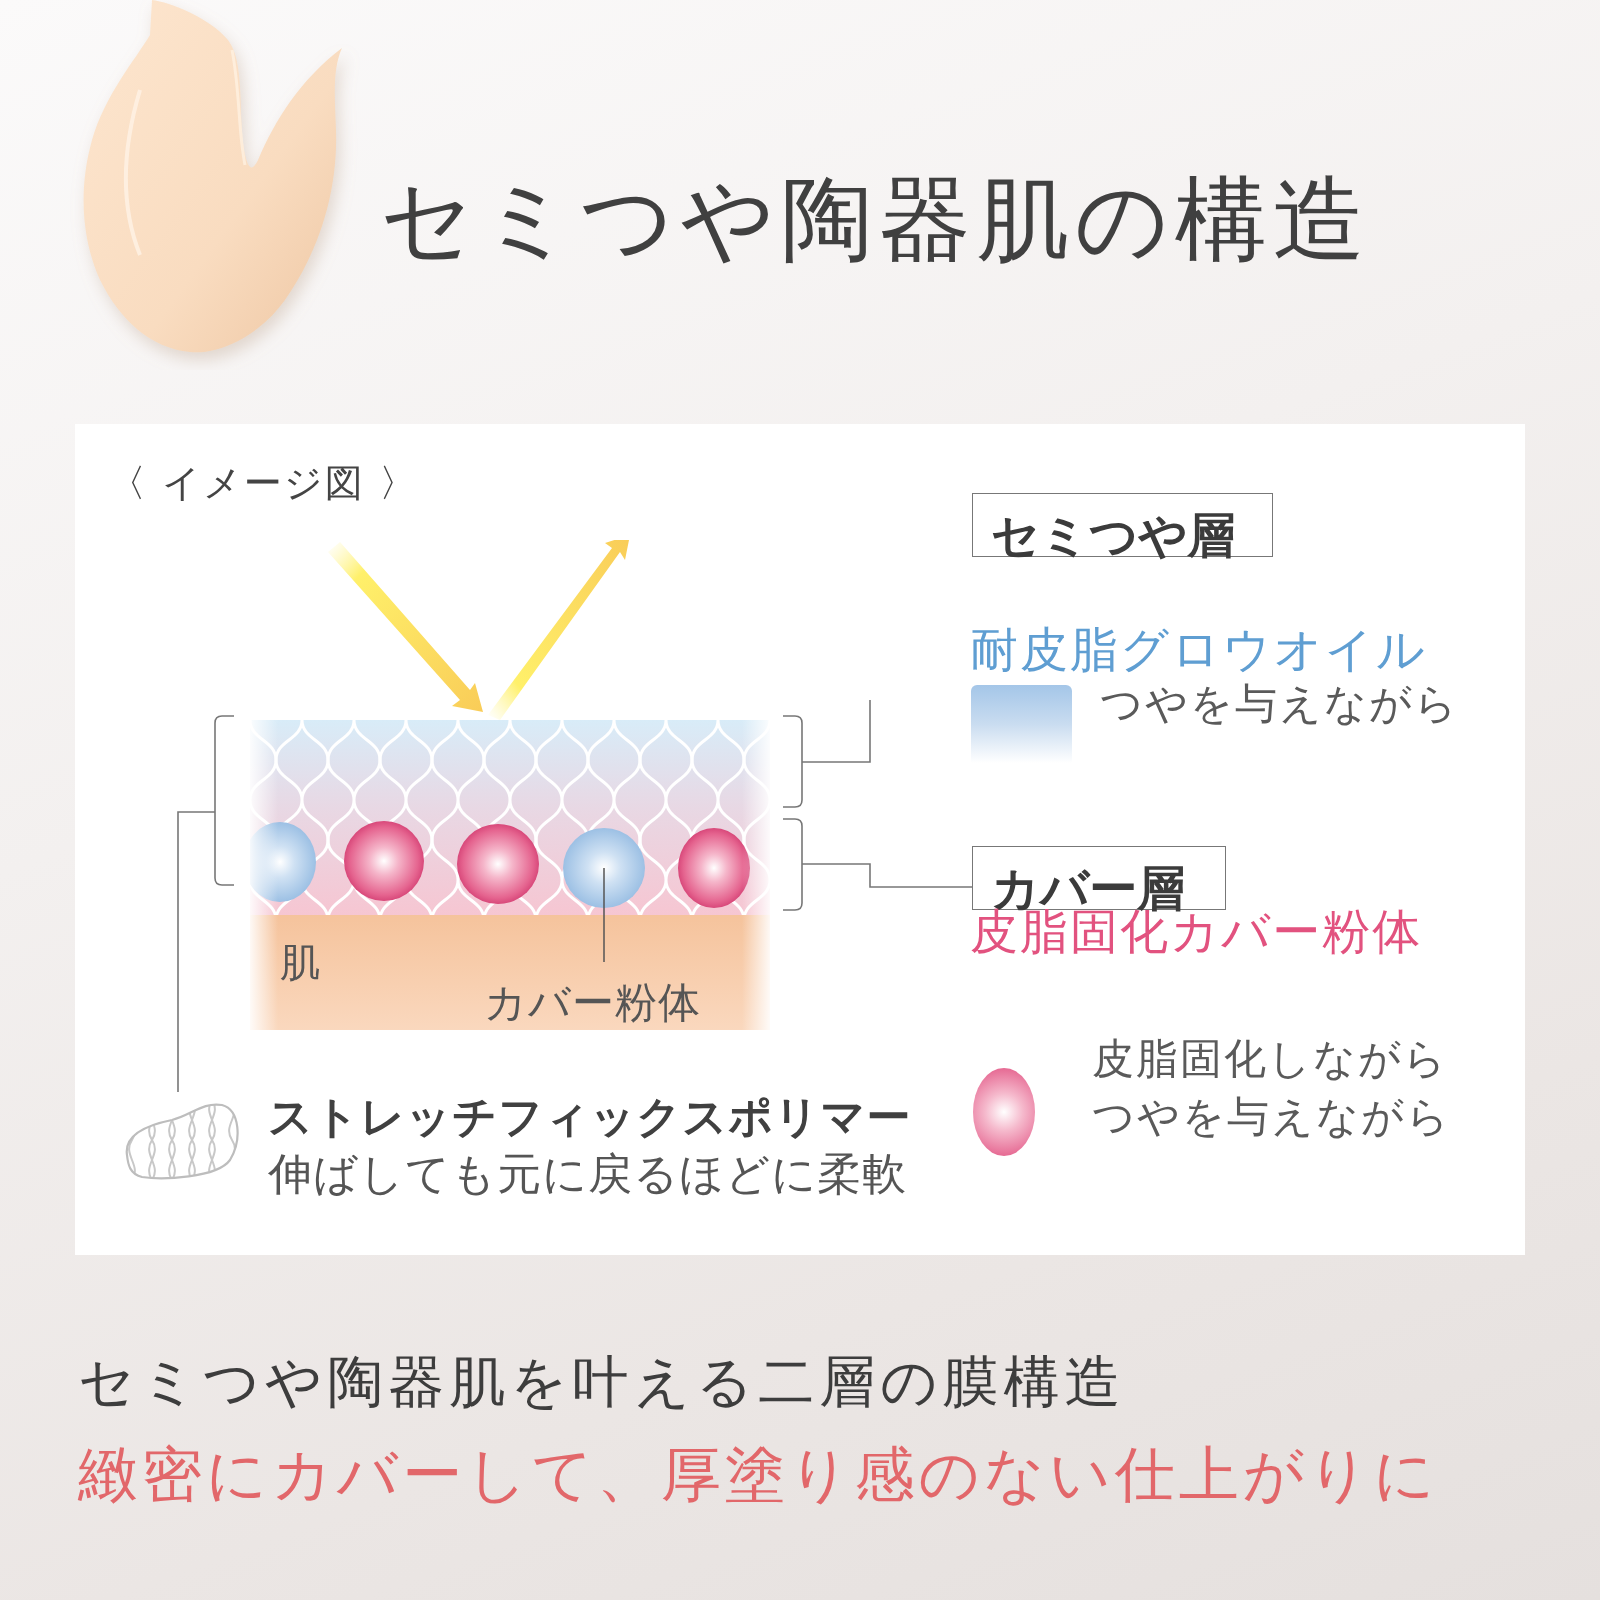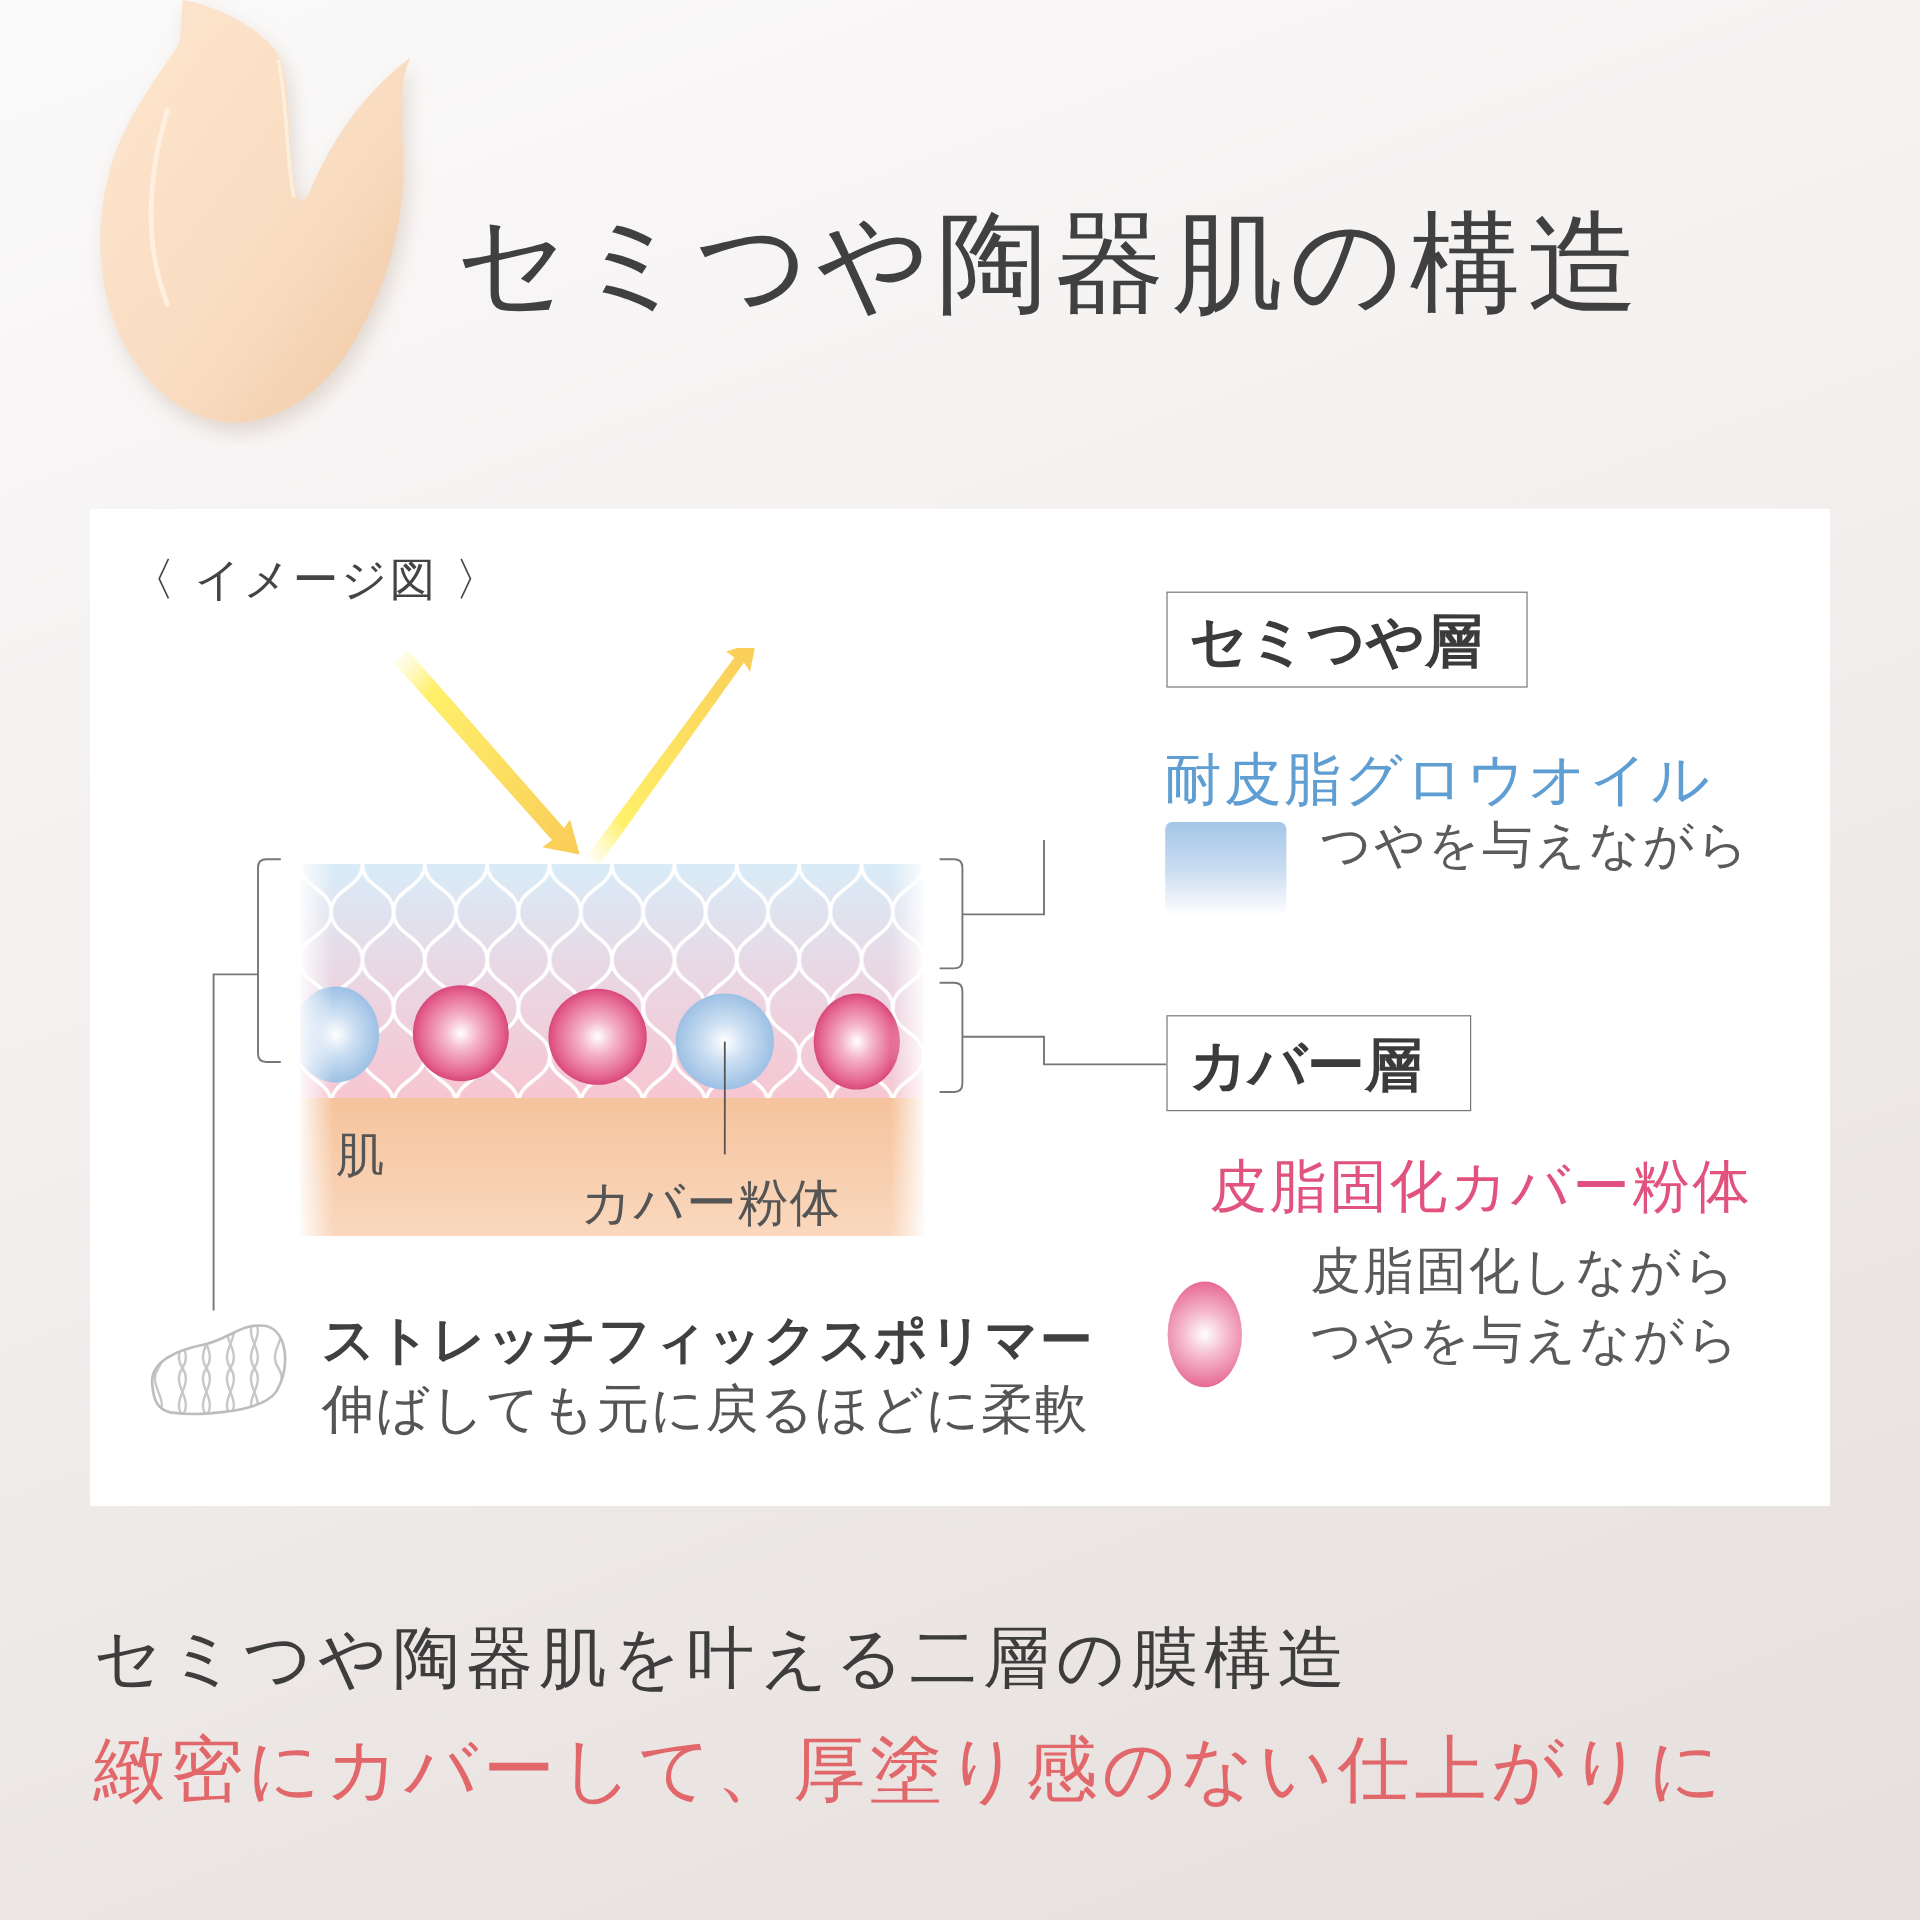--- a/index.html
+++ b/index.html
@@ -37,33 +37,33 @@
   .skin-label { left: 280px; top: 935px; font-size: 40px; color: #555; }
   .powder-label { left: 484px; top: 975px; font-size: 42px; color: #555; white-space: nowrap; letter-spacing: 1px; text-align: center; }
 
   .polymer-icon { left: 122px; top: 1100px; width: 120px; height: 80px; }
   .polymer-title { left: 268px; top: 1088px; font-size: 44px; font-weight: bold; color: #404040; white-space: nowrap; letter-spacing: 1px; }
   .polymer-desc { left: 268px; top: 1145px; font-size: 44px; color: #555; white-space: nowrap; letter-spacing: 1px; }
 
   .tag-box {
     border: 1.5px solid #777; background: #fff;
     font-size: 48px; font-weight: bold; color: #3b3b3b;
-    padding: 0 18px; height: 80px; line-height: 82px; white-space: nowrap;
+    padding: 0 18px; height: 64px; line-height: 82px; white-space: nowrap;
   }
   .tag-glow { left: 972px; top: 493px; width: 301px; }
   .tag-cover { left: 972px; top: 846px; width: 254px; }
 
   .glow-oil-title { left: 970px; top: 602px; font-size: 48px; color: #5f9ed2; white-space: nowrap; letter-spacing: 2px; margin-top: 16px; }
   .glow-swatch {
     left: 971px; top: 685px; width: 101px; height: 78px; border-radius: 6px 6px 0 0;
     background: linear-gradient(180deg, #a4c6e8 0%, #c9dcf0 50%, #ffffff 100%);
   }
   .glow-desc { left: 1100px; top: 675px; font-size: 42px; color: #5a5a5a; line-height: 58px; letter-spacing: 2px; white-space: nowrap; }
 
-  .cover-title { left: 970px; top: 957px; font-size: 48px; color: #e2527f; white-space: nowrap; letter-spacing: 2px; margin-left: 38px; }
+  .cover-title { left: 970px; top: 900px; font-size: 48px; color: #e2527f; white-space: nowrap; letter-spacing: 2px; }
   .cover-sphere {
     left: 973px; top: 1068px; width: 62px; height: 88px; border-radius: 50%;
     background: radial-gradient(circle at 50% 50%, #ffffff 0%, #f5b9cc 35%, #e5648f 85%, #d84a78 100%);
   }
   .cover-desc { left: 1092px; top: 1030px; font-size: 42px; color: #5a5a5a; line-height: 58px; letter-spacing: 2px; white-space: nowrap; }
 
   .bottom-line1 { left: 78px; top: 1345px; font-size: 56px; color: #3d3d3d; white-space: nowrap; letter-spacing: 5px; }
   .bottom-line2 { left: 78px; top: 1435px; font-size: 60px; font-weight: normal; color: #e2676a; white-space: nowrap; letter-spacing: 4px; }
 </style>
 </head>

